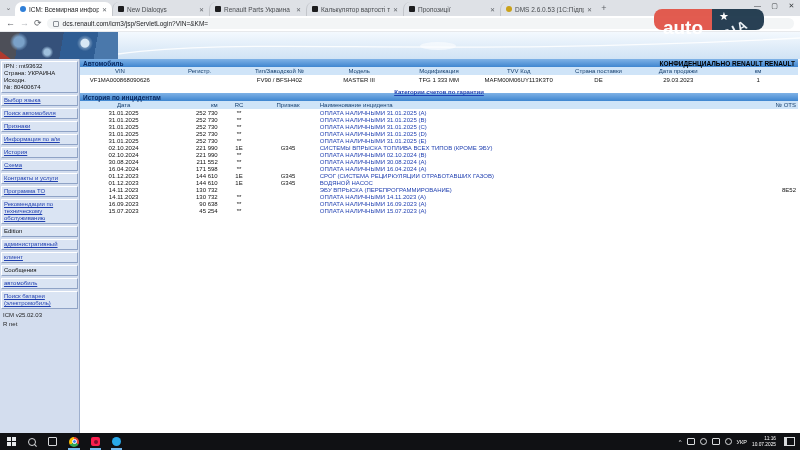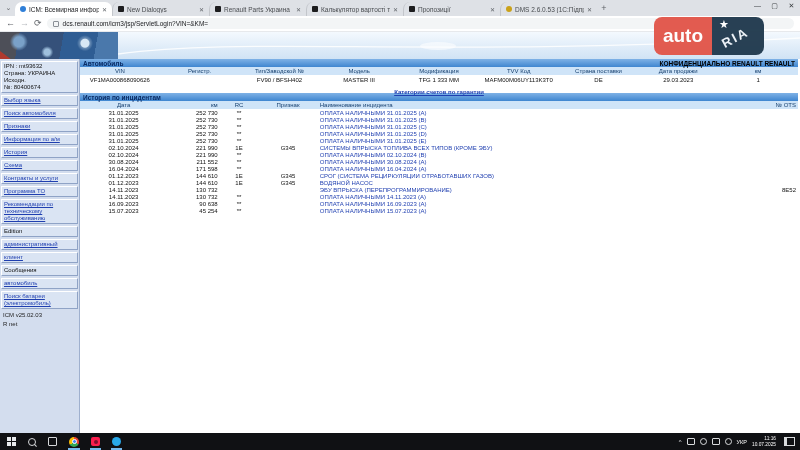--- a/index.html
+++ b/index.html
@@ -64,21 +64,21 @@
   .hist td{font-size:6px;color:#111;height:7px;padding:0 2px;white-space:nowrap;overflow:hidden;}
   .hist .c0{text-align:center;width:12%;}
   .hist .c1{text-align:right;width:7%;}
   .hist .c2{text-align:center;width:5%;}
   .hist .c3{text-align:center;width:8%;}
   .hist .c4{text-align:left;width:61%;}
   .hist .c5{text-align:right;width:7%;}
   .inc-link{color:#1f3fb0;text-decoration:underline;cursor:pointer;}
 
   
-  .watermark{position:absolute;top:17px;right:36px;display:flex;height:38px;z-index:40;opacity:.97;border-radius:6px;}
+  .watermark{position:absolute;top:9px;right:36px;display:flex;height:21px;z-index:40;opacity:.97;border-radius:6px;}
   .wm-auto{background:#e2574b;color:#fff;font-weight:bold;font-size:19px;line-height:24px;padding:7px 9px;border-radius:8px 0 0 8px;}
   .wm-ria{background:#223b4f;width:52px;border-radius:0 8px 8px 0;position:relative;overflow:hidden;}
   .wm-star{position:absolute;top:1px;left:7px;color:#fff;font-size:11px;}
   .wm-ria-text{position:absolute;top:13px;left:9px;color:#eef3f8;font-weight:bold;font-size:13px;letter-spacing:2px;transform:rotate(-28deg);}
 
   
   .taskbar{position:absolute;left:0;right:0;bottom:0;height:17px;background:#101114;display:flex;align-items:center;z-index:50;}
   .tb-left{display:flex;align-items:center;gap:10px;padding-left:6px;height:100%;}
   .task-btn{position:relative;height:100%;display:flex;align-items:center;padding:0 1px;}
   .task-btn.active::after{content:'';position:absolute;left:0;right:0;bottom:0;height:2px;background:#76b9ed;}

